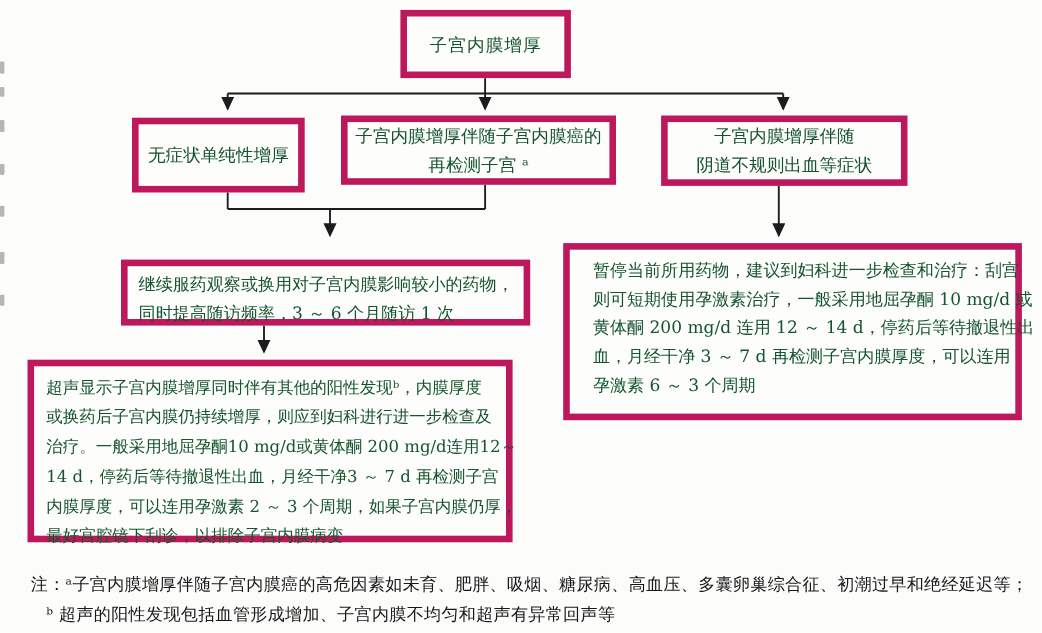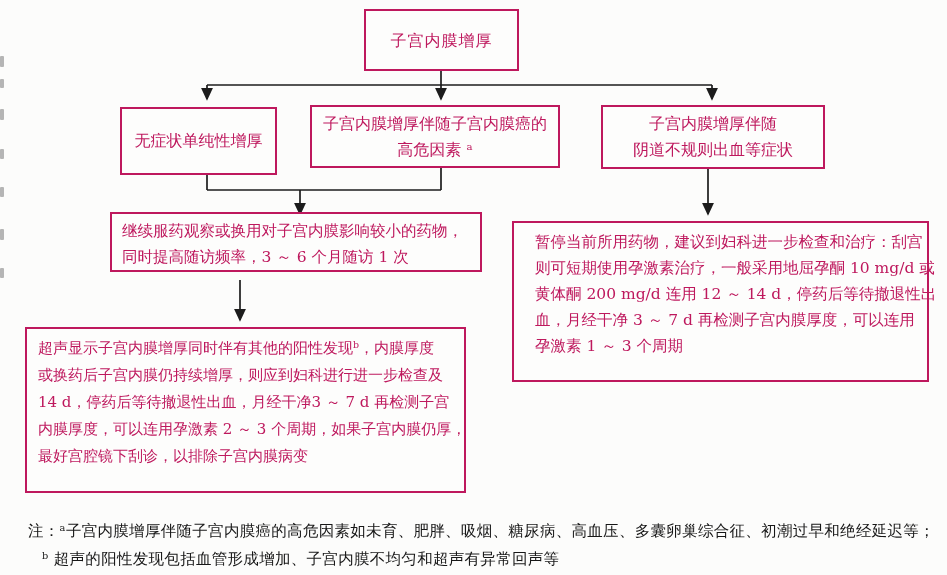--- a/index.html
+++ b/index.html
@@ -7,38 +7,38 @@
     position: relative;
     width: 947px;
     height: 575px;
     background: #fcfcfb;
     overflow: hidden;
     font-family: "DejaVu Serif", "Liberation Serif", serif;
     color: #1c1c1c;
   }
   .fbox {
     position: absolute;
-    border: 2px solid #be185d;
+    border: 6px solid #be185d;
     background: #fdfdfc;
     box-sizing: border-box;
-    color: #be185d;
+    color: #14532d;
   }
   .fbox.center {
     display: flex;
     flex-direction: column;
     align-items: center;
     justify-content: center;
     text-align: center;
   }
   .fbox .ln { white-space: nowrap; }
   .box-top   { left: 364px; top:   9px; width: 155px; height: 62px; font-size: 16px; line-height: 25px; letter-spacing: 1px; }
   .box-a     { left: 120px; top: 107px; width: 157px; height: 68px; font-size: 16px; line-height: 24px; }
   .box-b     { left: 310px; top: 105px; width: 250px; height: 63px; font-size: 16px; line-height: 26px; }
   .box-c     { left: 601px; top: 105px; width: 224px; height: 64px; font-size: 16px; line-height: 26px; }
-  .box-d     { left: 110px; top: 212px; width: 372px; height: 60px; font-size: 15.5px; line-height: 26px; padding: 4px 10px; }
+  .box-d     { left: 110px; top: 236px; width: 372px; height: 60px; font-size: 15.5px; line-height: 26px; padding: 4px 10px; }
   .box-e     { left: 512px; top: 221px; width: 417px; height: 161px; font-size: 15.5px; line-height: 26px; padding: 6px 21px; }
   .box-f     { left:  25px; top: 327px; width: 441px; height: 166px; font-size: 15px;   line-height: 27px; padding: 6px 11px; }
   .connectors {
     position: absolute; left: 0; top: 0; width: 947px; height: 575px;
     pointer-events: none;
   }
   .footnote {
     position: absolute;
     font-size: 15.5px;
     letter-spacing: 0.3px;
@@ -92,44 +92,45 @@
   <div class="fbox box-top center">
     <div class="ln">子宫内膜增厚</div>
   </div>
 
   <div class="fbox box-a center">
     <div class="ln">无症状单纯性增厚</div>
   </div>
 
   <div class="fbox box-b center">
     <div class="ln">子宫内膜增厚伴随子宫内膜癌的</div>
-    <div class="ln">高危因素 ᵃ</div>
+    <div class="ln">再检测子宫 ᵃ</div>
   </div>
 
   <div class="fbox box-c center">
     <div class="ln">子宫内膜增厚伴随</div>
     <div class="ln">阴道不规则出血等症状</div>
   </div>
 
   <div class="fbox box-d">
     <div class="ln">继续服药观察或换用对子宫内膜影响较小的药物，</div>
     <div class="ln">同时提高随访频率，3 ～ 6 个月随访 1 次</div>
   </div>
 
   <div class="fbox box-e">
     <div class="ln">暂停当前所用药物，建议到妇科进一步检查和治疗：刮宫</div>
     <div class="ln">则可短期使用孕激素治疗，一般采用地屈孕酮 10 mg/d 或</div>
     <div class="ln">黄体酮 200 mg/d 连用 12 ～ 14 d，停药后等待撤退性出</div>
     <div class="ln">血，月经干净 3 ～ 7 d 再检测子宫内膜厚度，可以连用</div>
-    <div class="ln">孕激素 1 ～ 3 个周期</div>
+    <div class="ln">孕激素 6 ～ 3 个周期</div>
   </div>
 
   <div class="fbox box-f">
     <div class="ln">超声显示子宫内膜增厚同时伴有其他的阳性发现ᵇ，内膜厚度</div>
     <div class="ln">或换药后子宫内膜仍持续增厚，则应到妇科进行进一步检查及</div>
+    <div class="ln">治疗。一般采用地屈孕酮10 mg/d或黄体酮 200 mg/d连用12～</div>
     <div class="ln">14 d，停药后等待撤退性出血，月经干净3 ～ 7 d 再检测子宫</div>
     <div class="ln">内膜厚度，可以连用孕激素 2 ～ 3 个周期，如果子宫内膜仍厚，</div>
     <div class="ln">最好宫腔镜下刮诊，以排除子宫内膜病变</div>
   </div>
 
   <div class="footnote footnote-1">注：ᵃ子宫内膜增厚伴随子宫内膜癌的高危因素如未育、肥胖、吸烟、糖尿病、高血压、多囊卵巢综合征、初潮过早和绝经延迟等；</div>
   <div class="footnote footnote-2">ᵇ 超声的阳性发现包括血管形成增加、子宫内膜不均匀和超声有异常回声等</div>
 
 </div>
 

